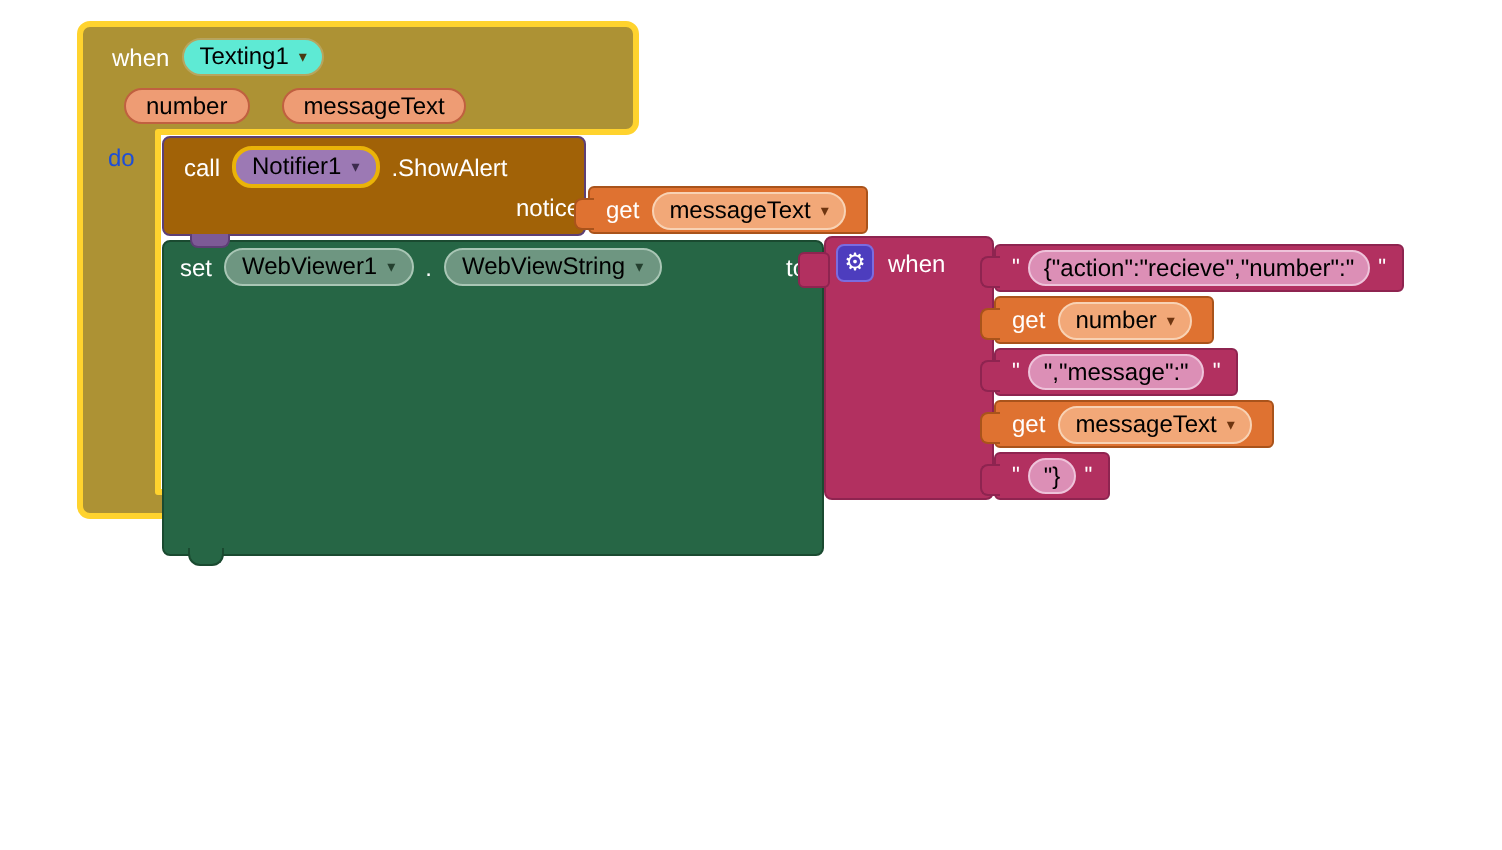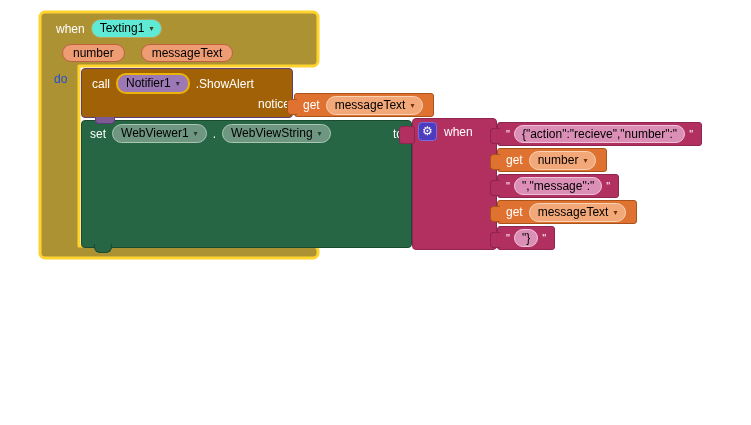--- a/index.html
+++ b/index.html
@@ -27,21 +27,21 @@
 
   .block{position:absolute;box-sizing:border-box;}
   #call-block{
     left:81px;top:68px;width:212px;height:50px;z-index:2;
     background:#a16207;border:1px solid #5d3f75;border-radius:4px;
   }
   #call-row1{left:10px;top:4px;}
   #call-row2{right:2px;top:28px;}
 
   #set-block{
-    left:81px;top:120px;width:331px;height:128px;z-index:1;
+    left:81px;top:120px;width:331px;height:158px;z-index:1;
     background:#266645;border:1px solid #1a4a30;border-radius:4px;
   }
   #set-row{left:8px;right:8px;top:3px;}
   #set-to{margin-left:auto;}
   #set-bump{
     position:absolute;left:12px;bottom:-6px;width:16px;height:8px;
     background:#266645;border:1px solid #1a4a30;border-top:none;
     border-radius:0 0 6px 6px;
   }
   #call-bottom-tab{

